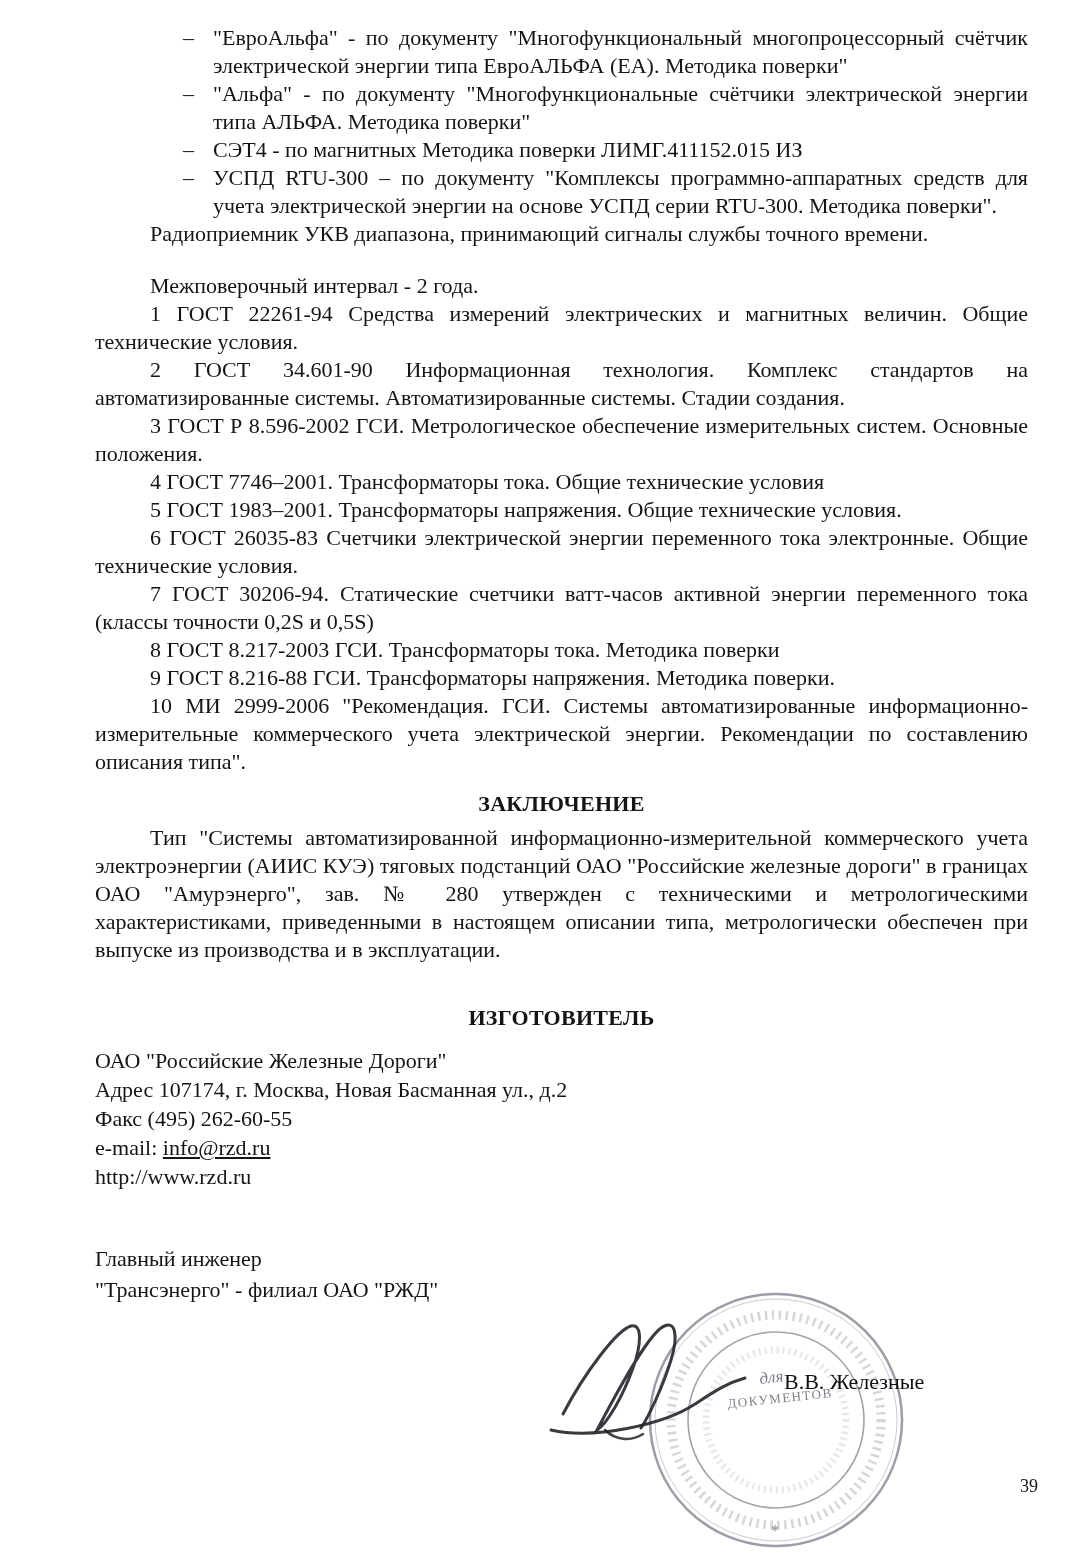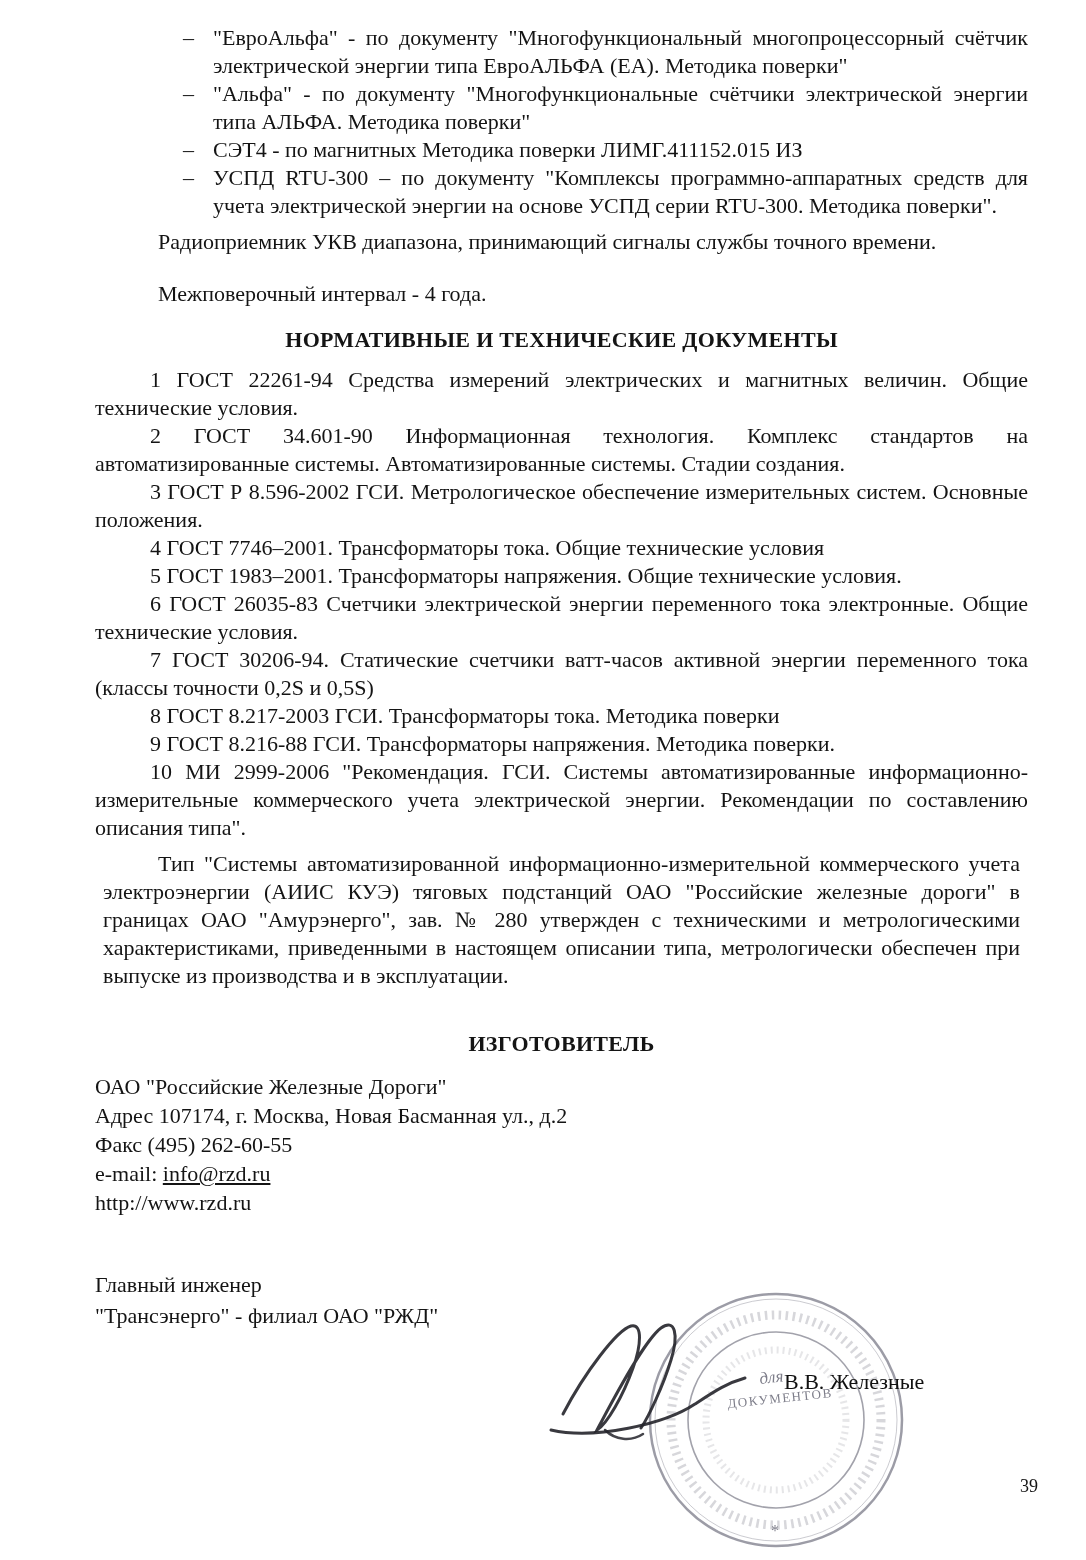--- a/index.html
+++ b/index.html
@@ -15,21 +15,21 @@
     color: #141414;
     overflow: hidden;
   }
   .content { padding: 24px 58px 0 95px; }
 
   ul.bullets { list-style: none; margin: 0; padding: 0 0 0 88px; }
   ul.bullets li { display: flex; text-align: justify; }
   ul.bullets .marker { flex: 0 0 16px; margin-right: 14px; }
   ul.bullets .btxt { flex: 1; }
 
-  .para { margin: 8px; text-align: justify; text-indent: 55px; }
+  .para { margin: 0; text-align: justify; text-indent: 55px; }
   .para.gap-top { margin-top: 24px; }
 
   h2.heading {
     margin: 18px 0 12px 0;
     font-size: 22px;
     font-weight: bold;
     text-align: center;
     letter-spacing: 0.3px;
   }
   h2.heading.concl { margin: 14px 0 6px 0; }
@@ -74,35 +74,35 @@
         <span class="marker">–</span>
         <span class="btxt">СЭТ4 - по магнитных Методика поверки ЛИМГ.411152.015 ИЗ</span>
       </li>
       <li>
         <span class="marker">–</span>
         <span class="btxt">УСПД RTU-300 – по  документу "Комплексы программно-аппаратных средств для учета электрической энергии на основе УСПД серии RTU-300. Методика поверки".</span>
       </li>
     </ul>
 
     <p class="para">Радиоприемник УКВ диапазона, принимающий сигналы службы точного времени.</p>
-    <p class="para gap-top">Межповерочный интервал - 4 года.</p>
+    <p class="para gap-top">Межповерочный интервал - 2 года.</p>
 
-    <h2 class="heading">НОРМАТИВНЫЕ И ТЕХНИЧЕСКИЕ ДОКУМЕНТЫ</h2>
 
     <p class="doc-item">1 ГОСТ 22261-94 Средства измерений электрических и магнитных величин. Общие технические условия.</p>
     <p class="doc-item">2 ГОСТ 34.601-90 Информационная технология. Комплекс стандартов на автоматизированные системы. Автоматизированные системы. Стадии создания.</p>
     <p class="doc-item">3 ГОСТ Р 8.596-2002 ГСИ. Метрологическое обеспечение измерительных систем. Основные положения.</p>
     <p class="doc-item">4 ГОСТ 7746–2001. Трансформаторы тока. Общие технические условия</p>
     <p class="doc-item">5 ГОСТ 1983–2001. Трансформаторы напряжения. Общие технические условия.</p>
     <p class="doc-item">6 ГОСТ 26035-83 Счетчики электрической энергии переменного тока электронные. Общие технические условия.</p>
     <p class="doc-item">7 ГОСТ 30206-94. Статические счетчики ватт-часов активной энергии переменного тока (классы точности 0,2S и 0,5S)</p>
     <p class="doc-item">8 ГОСТ 8.217-2003 ГСИ. Трансформаторы тока. Методика поверки</p>
     <p class="doc-item">9 ГОСТ 8.216-88 ГСИ. Трансформаторы напряжения. Методика поверки.</p>
     <p class="doc-item">10 МИ 2999-2006 "Рекомендация. ГСИ. Системы автоматизированные информационно-измерительные коммерческого учета электрической энергии. Рекомендации по составлению описания типа".</p>
 
+    <h2 class="heading concl">ЗАКЛЮЧЕНИЕ</h2>
     <p class="para">Тип "Системы автоматизированной информационно-измерительной коммерческого учета электроэнергии (АИИС КУЭ) тяговых подстанций ОАО "Российские железные дороги" в границах ОАО "Амурэнерго", зав. № 280 утвержден с техническими и метрологическими характеристиками, приведенными в настоящем описании типа, метрологически обеспечен при выпуске из производства и в эксплуатации.</p>
 
     <h2 class="heading manuf">ИЗГОТОВИТЕЛЬ</h2>
 
     <p class="contact-line">ОАО "Российские Железные Дороги"</p>
     <p class="contact-line">Адрес 107174, г. Москва, Новая Басманная ул., д.2</p>
     <p class="contact-line">Факс (495) 262-60-55</p>
     <p class="contact-line"><span>e-mail: </span><span class="underline">info@rzd.ru</span></p>
     <p class="contact-line">http://www.rzd.ru</p>
 

